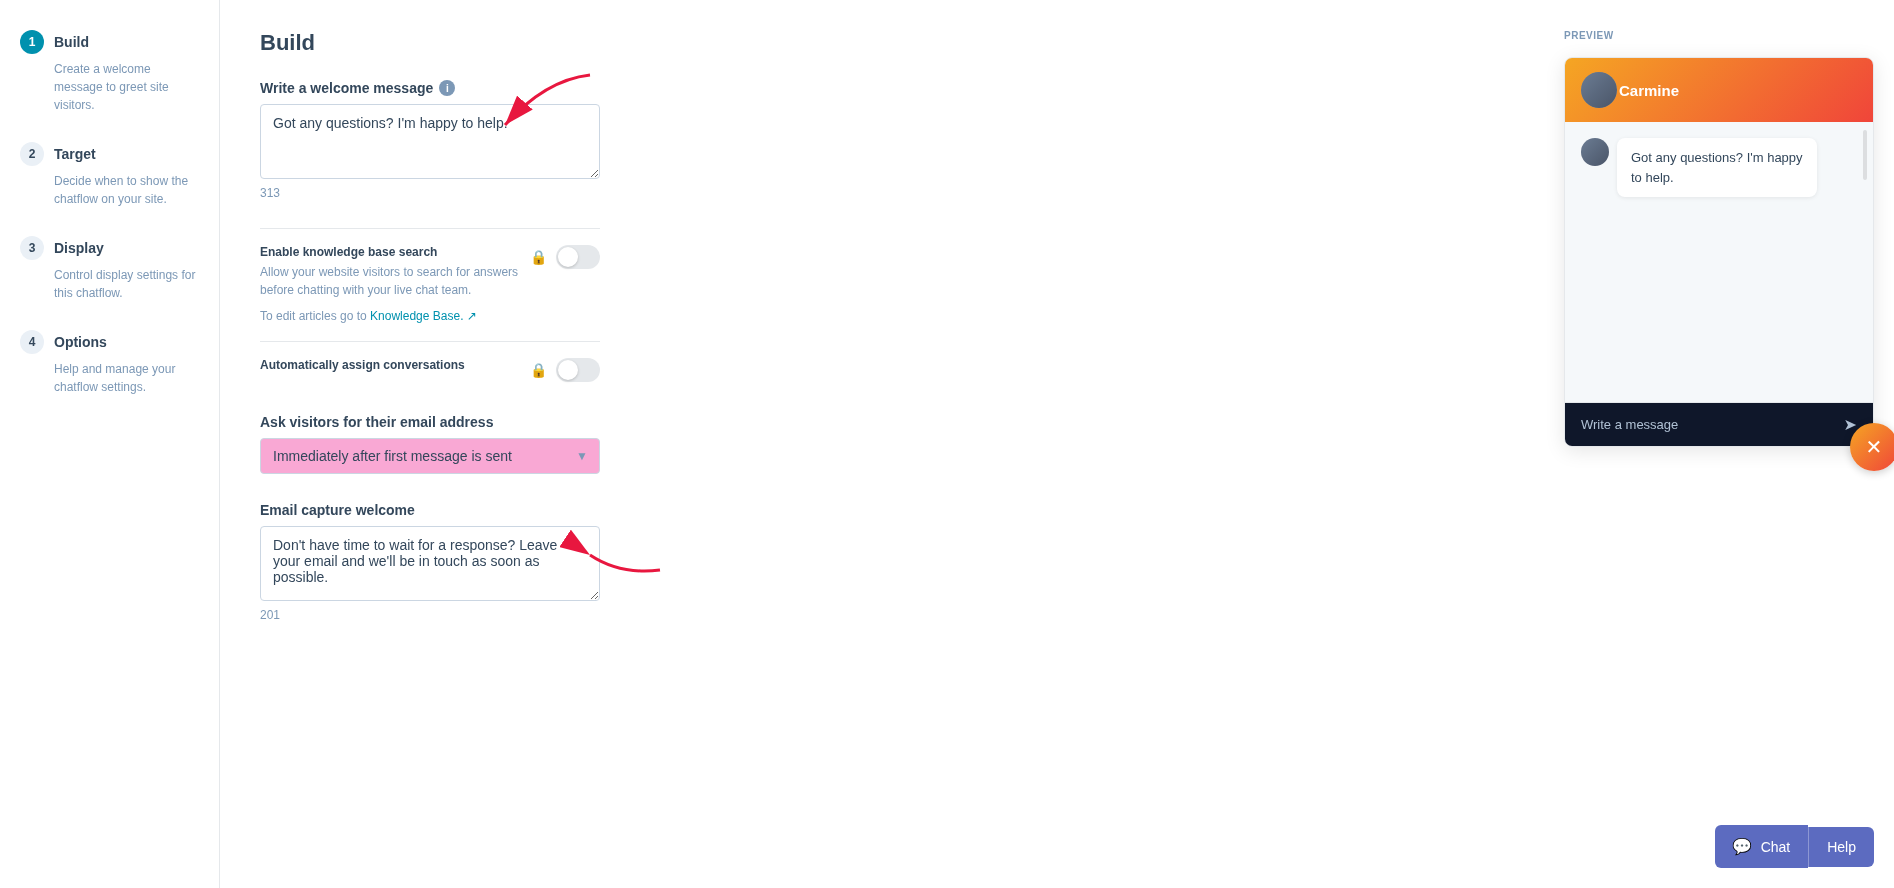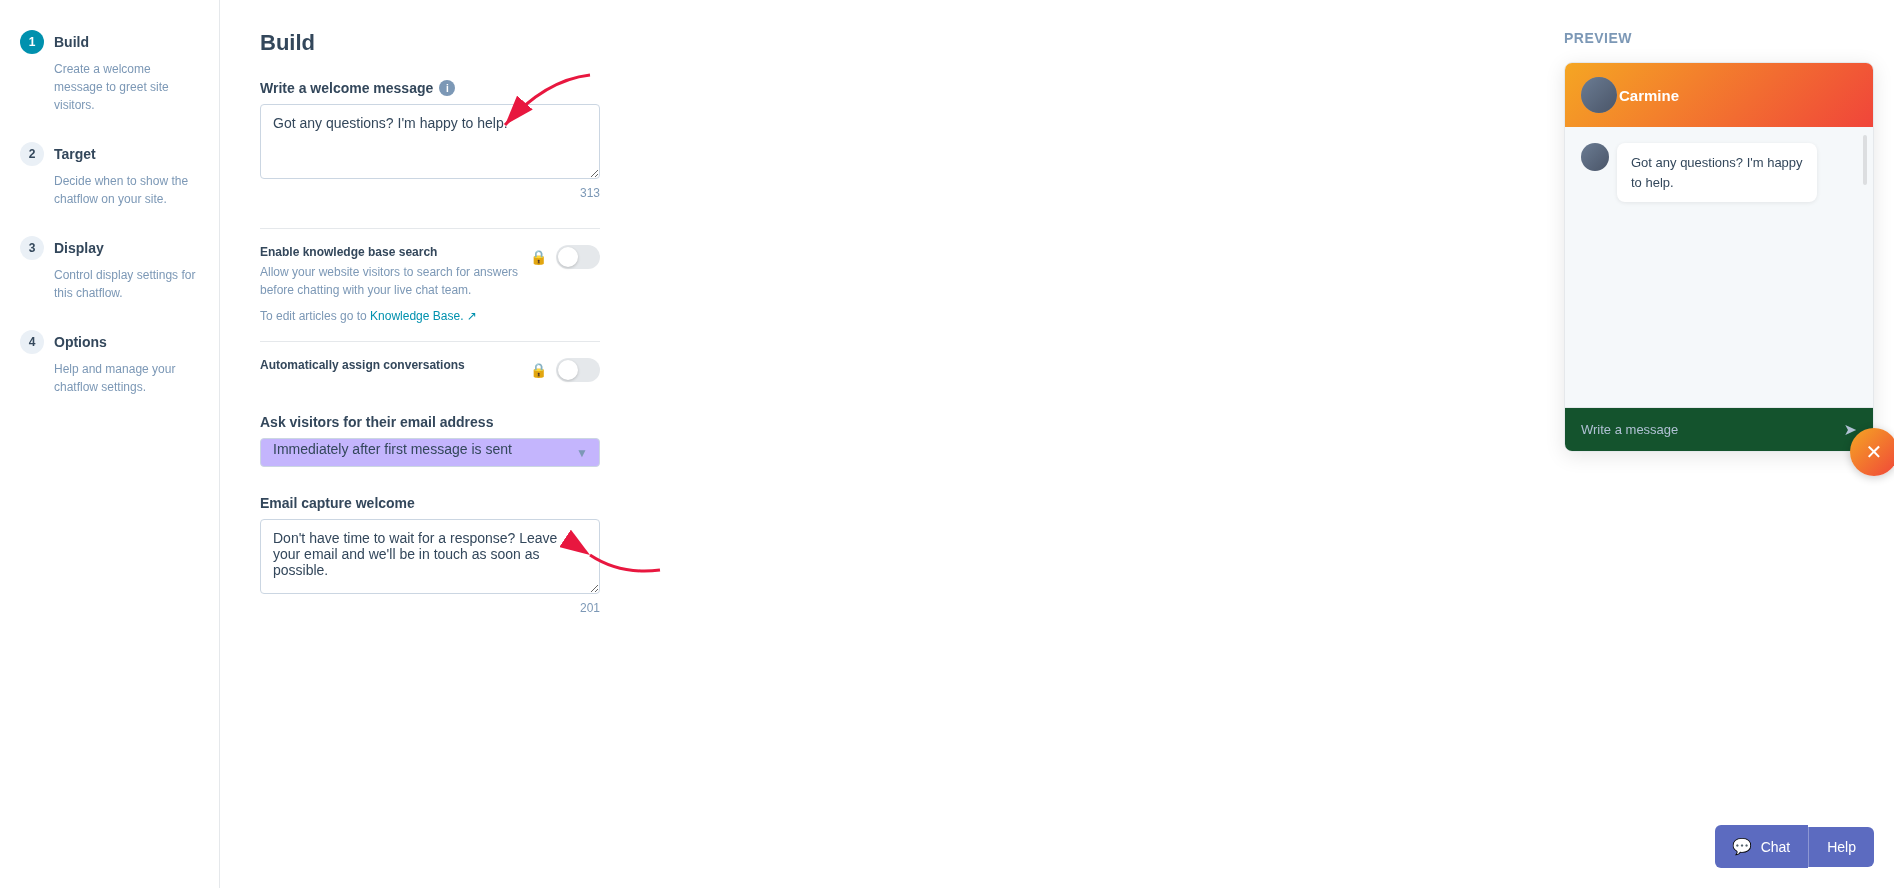--- a/index.html
+++ b/index.html
@@ -18,50 +18,50 @@
 
     
     .main-content { flex: 1; padding: 30px 40px; overflow-y: auto; background: #fff; }
     .page-title { font-size: 22px; font-weight: 600; color: #33475b; margin-bottom: 24px; }
 
     
     .form-section { margin-bottom: 28px; }
     .form-label { font-size: 14px; font-weight: 600; color: #33475b; margin-bottom: 8px; display: flex; align-items: center; gap: 6px; }
     .info-icon { width: 16px; height: 16px; border-radius: 50%; background: #7c98b6; color: #fff; font-size: 10px; display: inline-flex; align-items: center; justify-content: center; cursor: pointer; }
     .form-textarea { width: 100%; max-width: 340px; min-height: 75px; border: 1px solid #cbd6e2; border-radius: 4px; padding: 10px 12px; font-size: 14px; color: #33475b; resize: vertical; font-family: inherit; outline: none; }
-    .char-count { font-size: 12px; color: #7c98b6; text-align: right; max-width: 340px; margin-top: 4px; }
+    .char-count { font-size: 12px; color: #7c98b6; max-width: 340px; margin-top: 4px; }
 
     .toggle-row { display: flex; align-items: flex-start; justify-content: space-between; max-width: 340px; padding: 16px 0; border-top: 1px solid #e5e8eb; }
     .toggle-row-text { flex: 1; }
     .toggle-row-title { font-weight: 600; font-size: 12px; color: #33475b; margin-bottom: 4px; }
     .toggle-row-desc { font-size: 12px; color: #7c98b6; line-height: 1.5; }
     .toggle-row-link { color: #0091ae; text-decoration: none; }
     .toggle-controls { display: flex; align-items: center; gap: 8px; flex-shrink: 0; }
     .lock-icon { color: #cbd6e2; font-size: 14px; }
     .toggle { width: 44px; height: 24px; background: #e5e8eb; border-radius: 12px; position: relative; cursor: pointer; }
     .toggle-knob { width: 20px; height: 20px; border-radius: 50%; background: #fff; box-shadow: 0 1px 3px rgba(0,0,0,0.2); position: absolute; top: 2px; left: 2px; transition: left 0.2s; }
 
     .select-row { margin-bottom: 16px; }
     .select-wrapper { position: relative; max-width: 340px; }
-    .form-select { width: 100%; padding: 2px 36px 9px 12px; border: 1px solid #cbd6e2; border-radius: 4px; font-size: 14px; color: #33475b; appearance: none; background: #c4b5fd; cursor: pointer; font-family: inherit; }
+    .form-select { width: 100%; padding: 9px 36px 9px 12px; border: 1px solid #cbd6e2; border-radius: 4px; font-size: 14px; color: #33475b; appearance: none; background: #f9a8d4; cursor: pointer; font-family: inherit; }
     .select-arrow { position: absolute; right: 12px; top: 50%; transform: translateY(-50%); color: #7c98b6; pointer-events: none; font-size: 12px; }
 
     
     .preview-panel { width: 360px; min-width: 360px; padding: 30px 30px; }
-    .preview-title { font-size: 14px; font-weight: 600; color: #7c98b6; margin-bottom: 16px; text-transform: uppercase; letter-spacing: 0.5px; }
+    .preview-title { font-size: 10px; font-weight: 600; color: #7c98b6; margin-bottom: 16px; text-transform: uppercase; letter-spacing: 0.5px; }
     .chat-widget { border: 1px solid #e5e8eb; border-radius: 8px; overflow: hidden; box-shadow: 0 4px 20px rgba(0,0,0,0.1); width: 310px; }
     .chat-header { background: linear-gradient(135deg, #f5a623, #f0453a); padding: 14px 16px; display: flex; align-items: center; gap: 2px; }
     .chat-avatar { width: 36px; height: 36px; border-radius: 50%; background: #888; overflow: hidden; flex-shrink: 0; display: flex; align-items: center; justify-content: center; }
     .chat-avatar-img { width: 100%; height: 100%; background: linear-gradient(135deg, #6b7c93, #4a5568); border-radius: 50%; }
     .chat-agent-name { font-weight: 600; font-size: 15px; color: #fff; }
     .chat-body { background: #f5f8fa; padding: 16px; min-height: 280px; position: relative; }
     .chat-message-row { display: flex; align-items: flex-start; gap: 8px; margin-bottom: 12px; }
     .msg-avatar { width: 28px; height: 28px; border-radius: 50%; background: linear-gradient(135deg, #6b7c93, #4a5568); flex-shrink: 0; }
     .msg-bubble { background: #fff; border-radius: 8px; padding: 10px 14px; font-size: 13px; color: #33475b; max-width: 200px; box-shadow: 0 1px 4px rgba(0,0,0,0.08); line-height: 1.5; }
-    .chat-input-row { background: #14532d; padding: 12px 16px; display: flex; align-items: center; justify-content: space-between; border-top: 1px solid #e5e8eb; }
+    .chat-input-row { background: #0f172a; padding: 12px 16px; display: flex; align-items: center; justify-content: space-between; border-top: 1px solid #e5e8eb; }
     .chat-input-placeholder { font-size: 13px; color: #b0c1d4; }
     .send-icon { color: #b0c1d4; font-size: 16px; }
 
     
     .chat-close-btn { position: absolute; bottom: -20px; right: -20px; width: 48px; height: 48px; border-radius: 50%; background: linear-gradient(135deg, #f5a623, #f0453a); display: flex; align-items: center; justify-content: center; color: #fff; font-size: 20px; cursor: pointer; box-shadow: 0 2px 8px rgba(0,0,0,0.2); }
     .preview-container { position: relative; display: inline-block; }
 
     
     .chat-help-btn { position: fixed; bottom: 20px; right: 20px; display: flex; align-items: center; gap: 0; }
     .chat-btn { background: #5c6bc0; color: #fff; padding: 12px 18px; border-radius: 6px 0 0 6px; font-size: 14px; font-weight: 500; cursor: pointer; display: flex; align-items: center; gap: 8px; }

